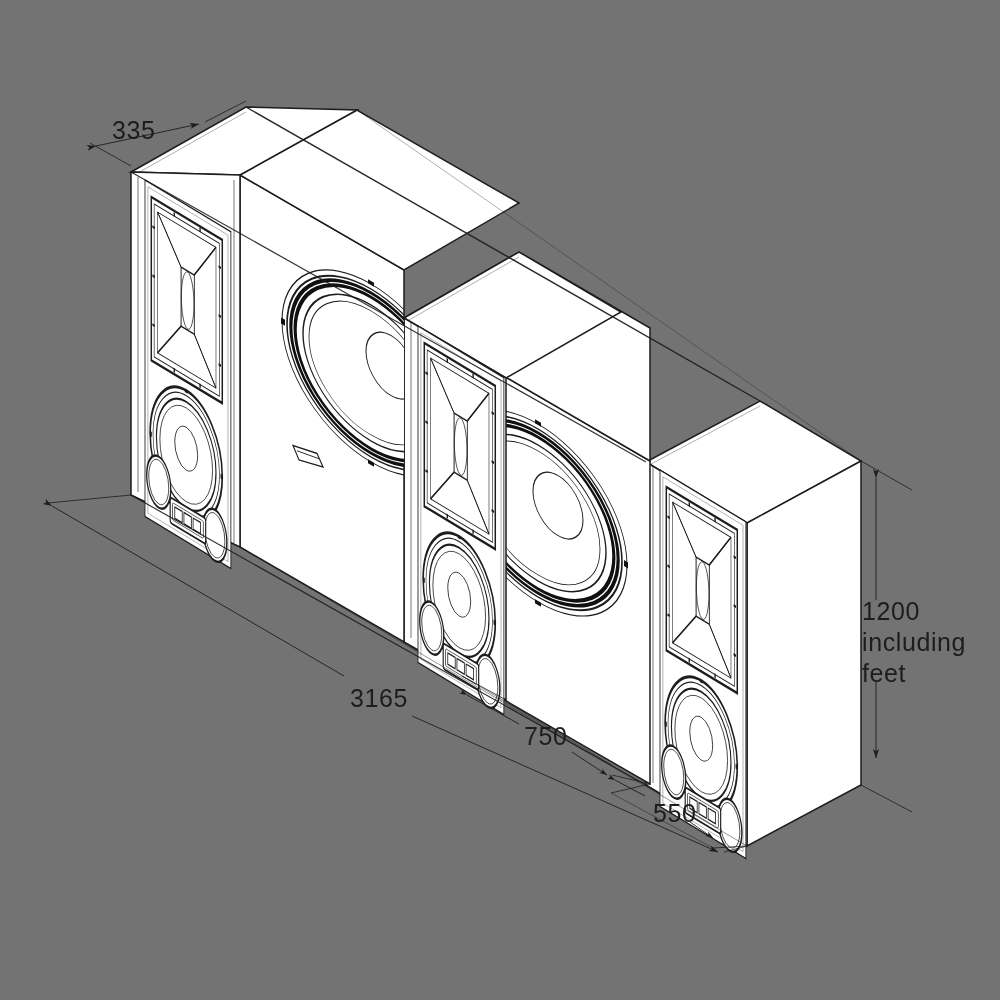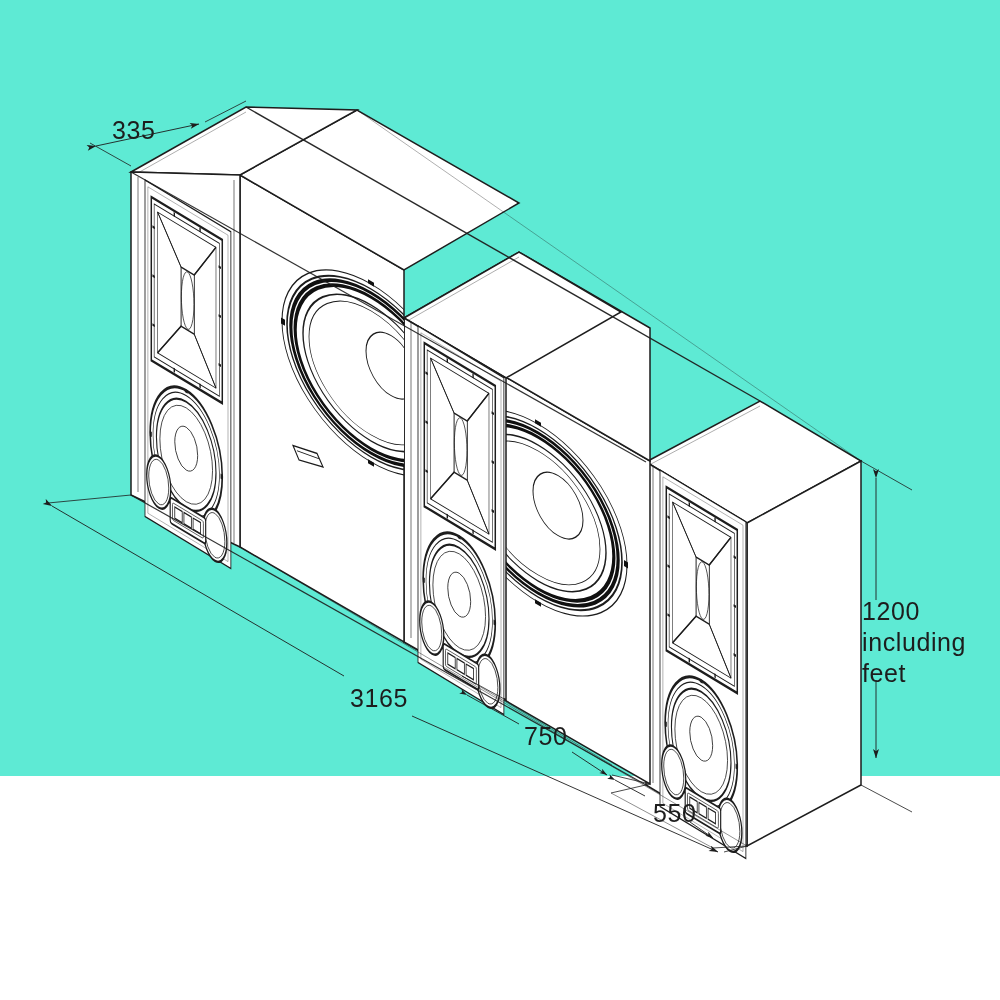--- a/index.html
+++ b/index.html
@@ -2,21 +2,21 @@
 <html><head>
 <meta charset="utf-8">
 <title>Loudspeaker Array Dimensioned Isometric Drawing</title>
 <style>
   html,body{margin:0;padding:0;background:#ffffff;}
   body{
     width:1000px;height:1000px;overflow:hidden;
     font-family:"Liberation Sans","DejaVu Sans",sans-serif;
     color:#1a1a1a;
   }
-  #stage{position:relative;width:1000px;height:776px;background:#5eead4;}
+  #stage{position:relative;width:1000px;height:1000px;background:#737373;}
   svg#dwg{position:absolute;left:0;top:0;width:1000px;height:1000px;display:block;}
 
   .dimtext{
     font-family:"Liberation Sans","DejaVu Sans",sans-serif;
     font-size:25px;
     letter-spacing:0.6px;
     fill:#1d1d1d;
     font-weight:400;
   }
 </style>

